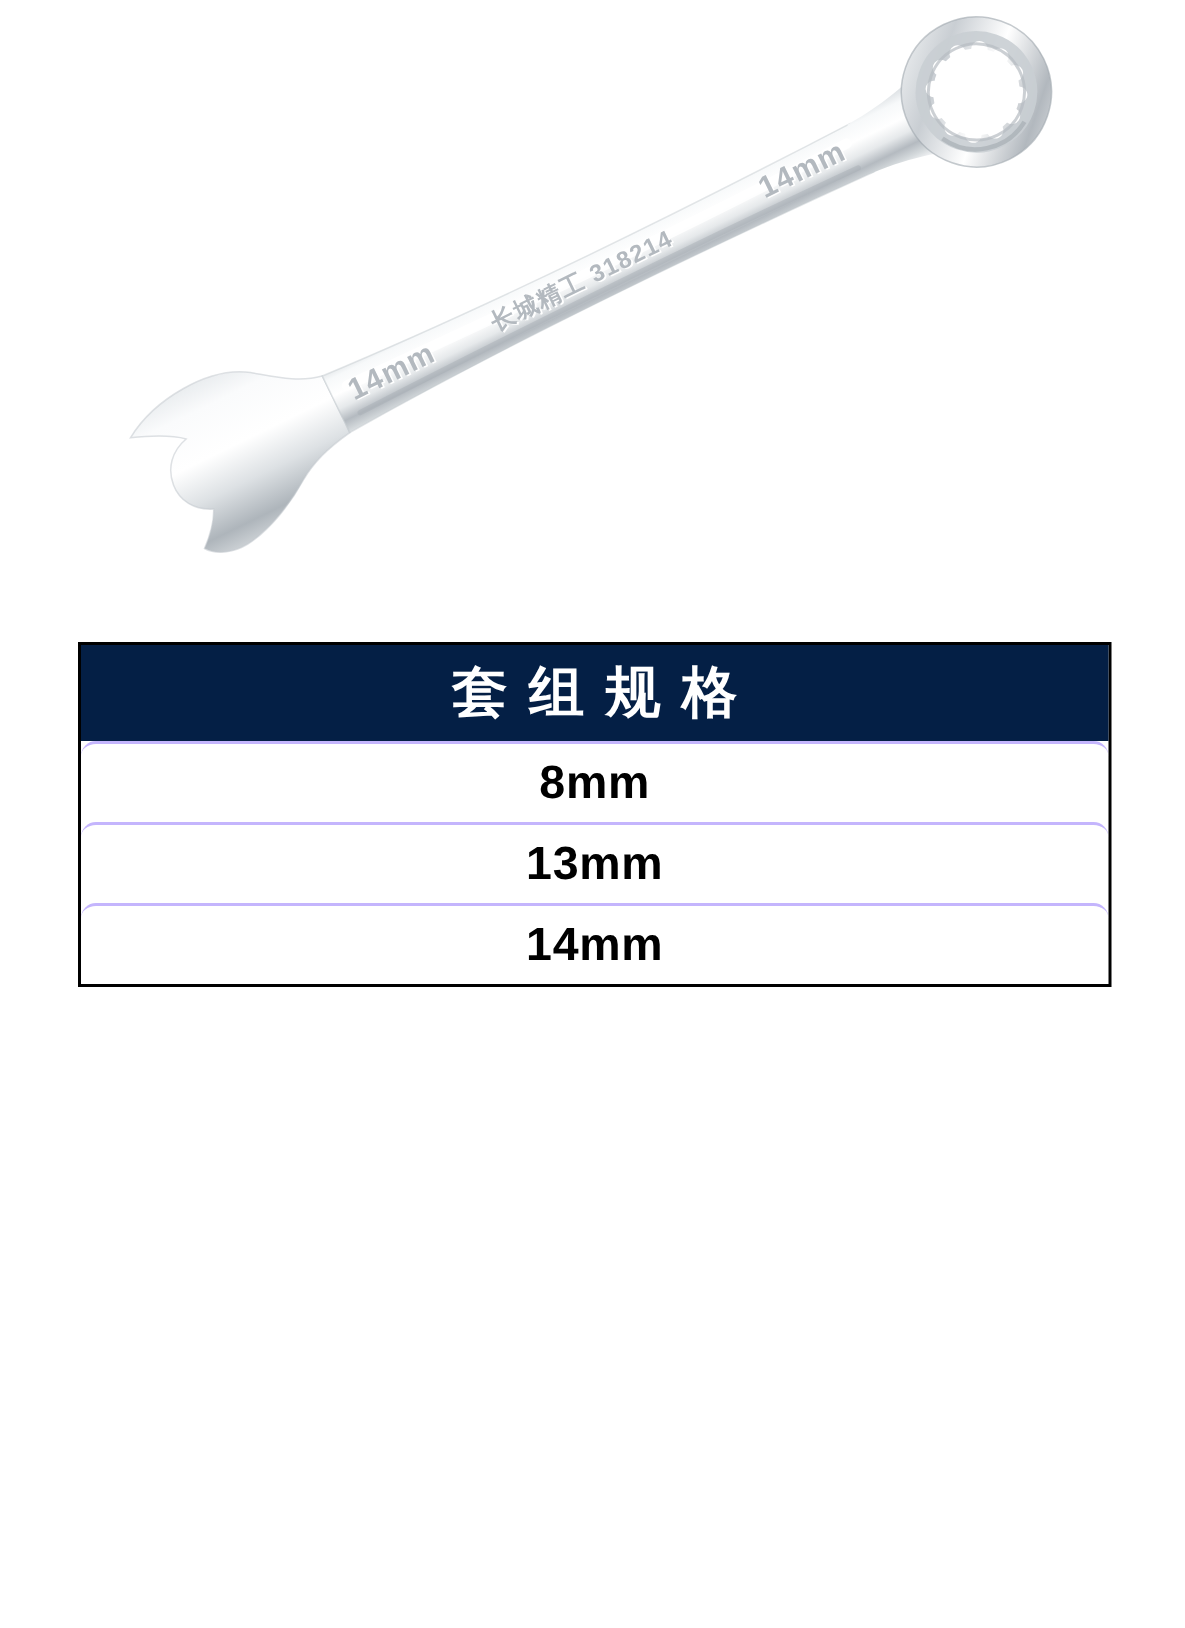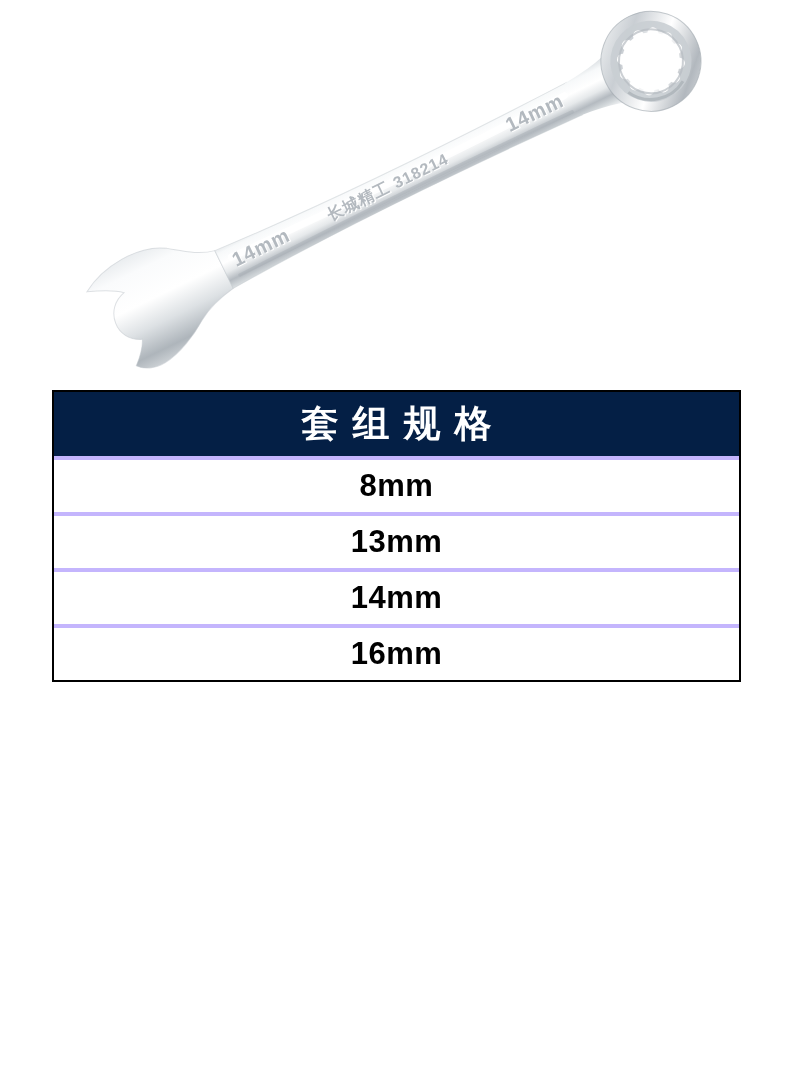--- a/index.html
+++ b/index.html
@@ -8,39 +8,40 @@
     width:790px;height:1085px;
     background:#ffffff;
     overflow:hidden;
     font-family:"Liberation Sans", sans-serif;
   }
   .hero{
     position:absolute;left:0;top:0;width:790px;height:400px;
   }
   .spec-table{
     position:absolute;
-    left:52px;top:390px;width:689px;
+    left:52px;top:428px;width:689px;
     box-sizing:border-box;
     border:2px solid #000000;
     background:#ffffff;
   }
   .spec-header{
     height:64px;
     background:#041F45;
     color:#ffffff;
     display:flex;align-items:center;justify-content:center;
     font-size:37px;font-weight:700;
     letter-spacing:0.38em;text-indent:0.38em;
   }
   .spec-row{
     height:52px;
-    border-top:4px solid #c4b5fd;
+    border-top:2px solid #c4b5fd;
     display:flex;align-items:center;justify-content:center;
     font-size:31px;font-weight:700;color:#000000;
     letter-spacing:0.5px;
+    border-radius:10px;
   }
   .engrave{
     font-family:"Liberation Sans", sans-serif;
     font-weight:700;
     fill:#b3b9bf;
     letter-spacing:1px;
   }
   .engrave-hi{
     font-family:"Liberation Sans", sans-serif;
     font-weight:700;
@@ -139,16 +140,15 @@
     </svg>
   </div>
 
   <div class="spec-table">
     <div class="spec-header">
       <span>套组规格</span>
     </div>
     <div class="spec-row">8mm</div>
     <div class="spec-row">13mm</div>
     <div class="spec-row">14mm</div>
-    <div class="spec-row">16mm</div>
   </div>
 
 </div>
 
 </body></html>

